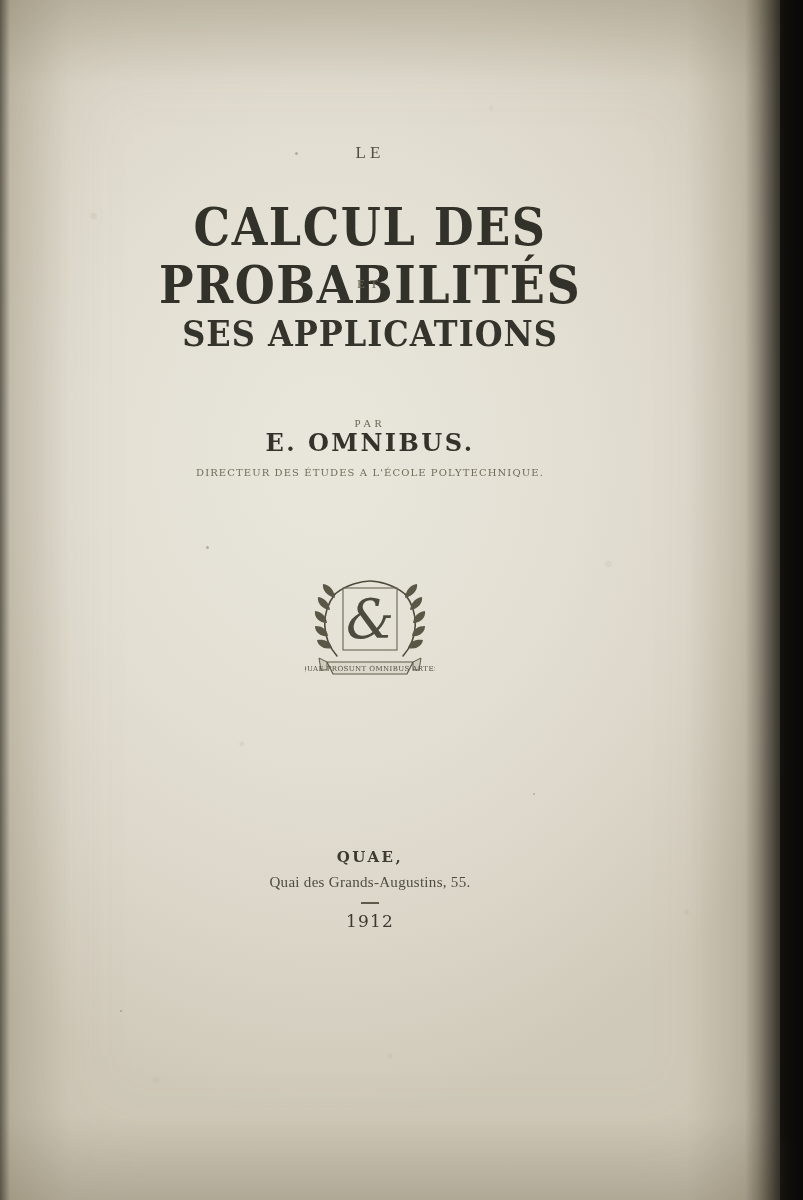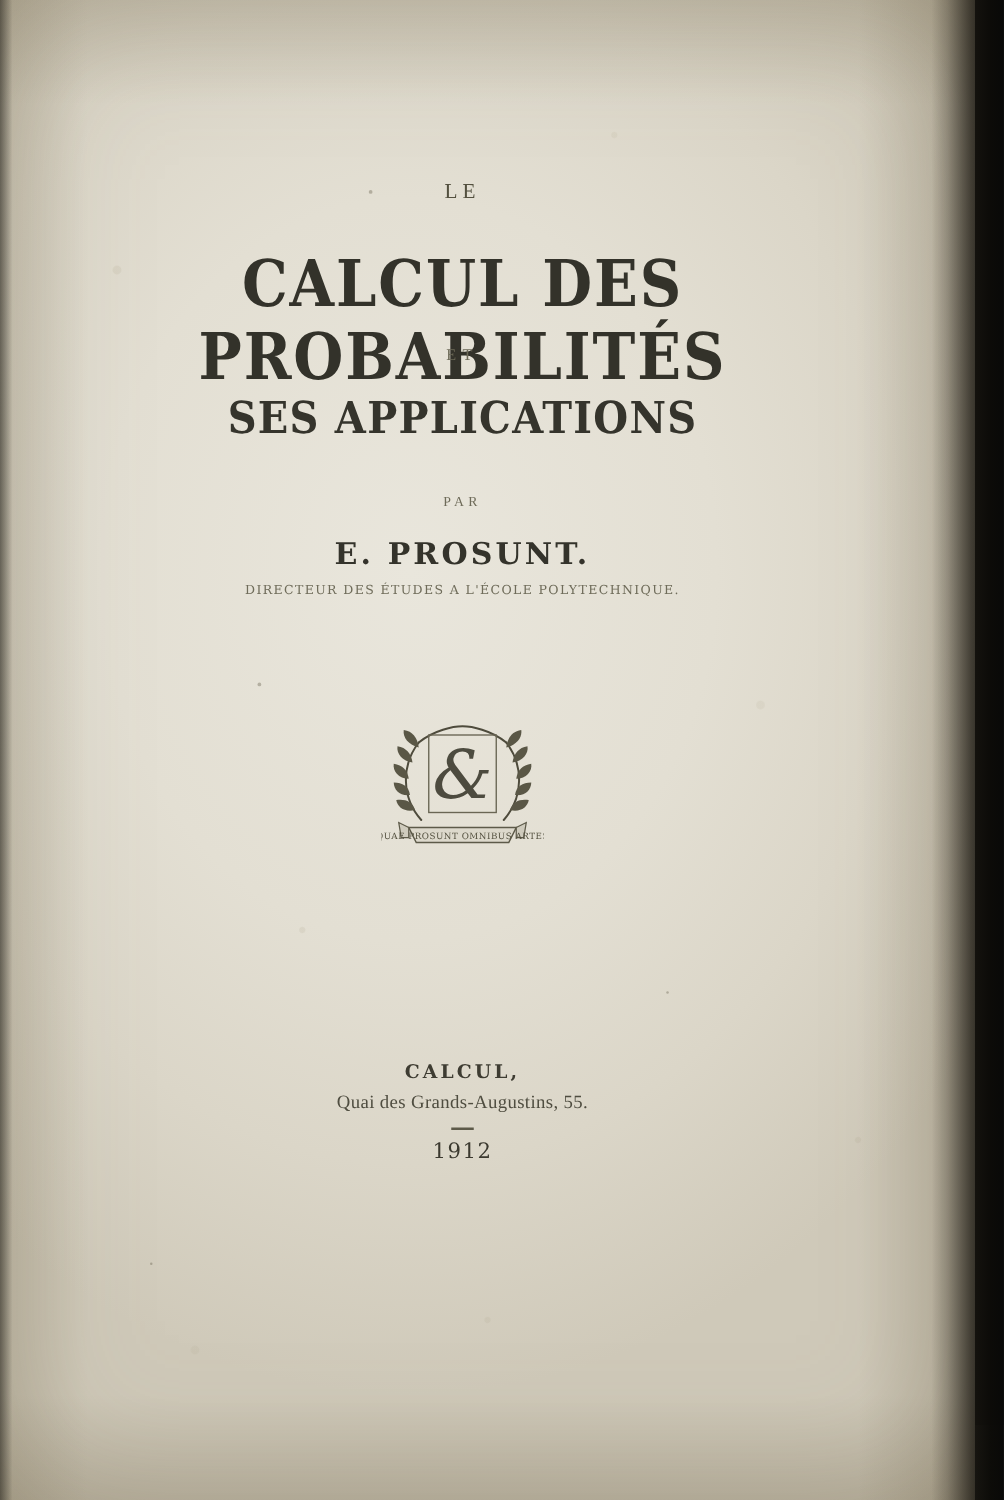--- a/index.html
+++ b/index.html
@@ -131,21 +131,21 @@
     font-weight: bold;
     color: #35342c;
     font-family: "DejaVu Serif", serif;
     transform: scaleY(1.10);
     transform-origin: top center;
   }
 
   .line-par {
     position: absolute;
     left: 0; right: 0;
-    top: 396px;
+    top: 417px;
     font-size: 11px;
     letter-spacing: 3.5px;
     color: #6e6b59;
   }
 
   .author {
     position: absolute;
     left: 0; right: 0;
     top: 428px;
     font-size: 24px;
@@ -252,21 +252,21 @@
       <div class="line-le">LE</div>
 
       <div class="title-main">CALCUL DES PROBABILITÉS</div>
 
       <div class="line-et">ET</div>
 
       <div class="title-sub">SES APPLICATIONS</div>
 
       <div class="line-par">PAR</div>
 
-      <div class="author">E. PROSUNT.</div>
+      <div class="author">E. OMNIBUS.</div>
 
       <div class="author-role">DIRECTEUR DES ÉTUDES A L'ÉCOLE POLYTECHNIQUE.</div>
 
       <div class="emblem">
         <svg viewBox="0 0 130 130" width="130" height="130" aria-hidden="true">
           <g stroke="#4e4b3c" fill="none" stroke-width="1.6" stroke-linecap="round">
 
             <path d="M30,34 C16,52 16,78 32,96"></path>
             <path d="M30,38 C22,36 17,30 18,24 C25,25 29,30 30,38Z" fill="#5a5746" stroke="none"></path>
             <path d="M25,50 C17,49 12,43 13,37 C20,38 24,43 25,50Z" fill="#5a5746" stroke="none"></path>
@@ -288,21 +288,21 @@
           <text x="65" y="78" text-anchor="middle" font-family="DejaVu Serif, serif" font-size="54" fill="#413f33" font-style="italic" opacity="0.92">&amp;</text>
 
           <path d="M22,102 L108,102 L102,114 L28,114 Z" fill="#ddd9cc" stroke="#5d5a49" stroke-width="1.2"></path>
           <path d="M22,102 L14,98 L16,110 L22,110Z" fill="#cfcbbd" stroke="#5d5a49" stroke-width="1"></path>
           <path d="M108,102 L116,98 L114,110 L108,110Z" fill="#cfcbbd" stroke="#5d5a49" stroke-width="1"></path>
           <text x="65" y="111" text-anchor="middle" font-family="DejaVu Serif, serif" font-size="7" letter-spacing="0.4" fill="#53503f">QUAE PROSUNT OMNIBUS ARTES</text>
         </svg>
       </div>
 
       <div class="imprint">
-        <div class="imprint-city">CALCUL,</div>
+        <div class="imprint-city">QUAE,</div>
         <div class="imprint-addr">Quai des Grands-Augustins, 55.</div>
         <div class="rule"></div>
         <div class="imprint-year">1912</div>
       </div>
 
     </div>
 
     <div id="edge-left"></div>
   </div>
 

